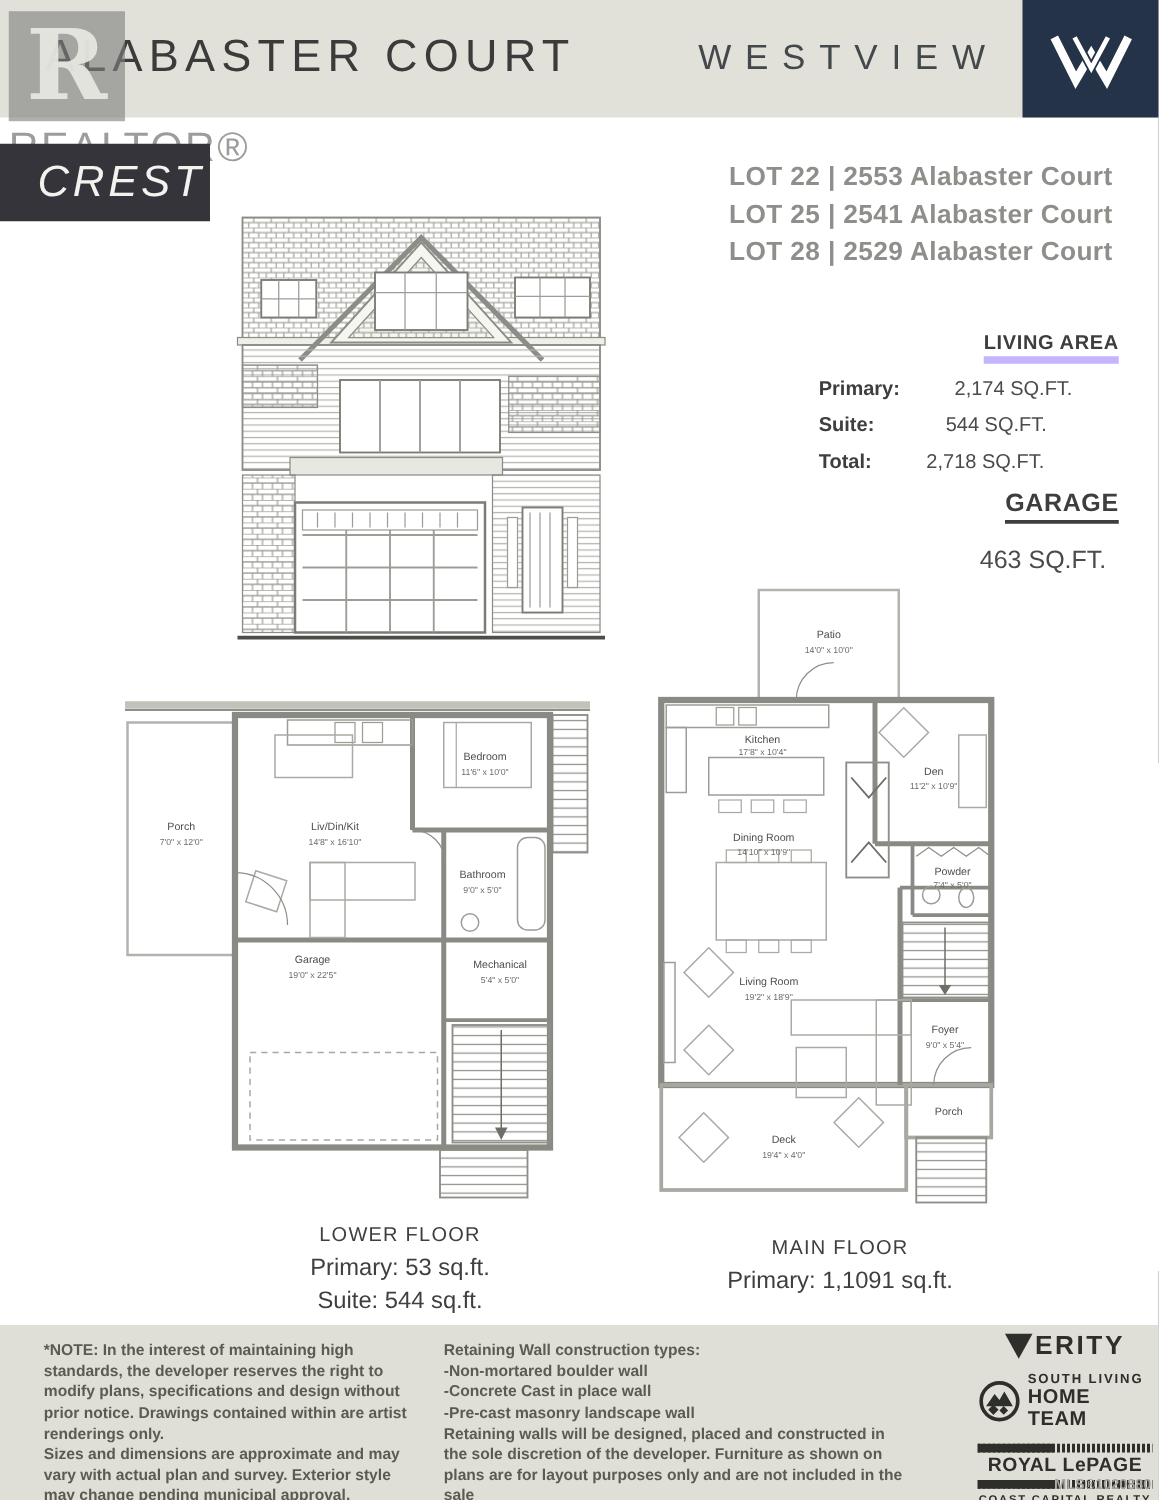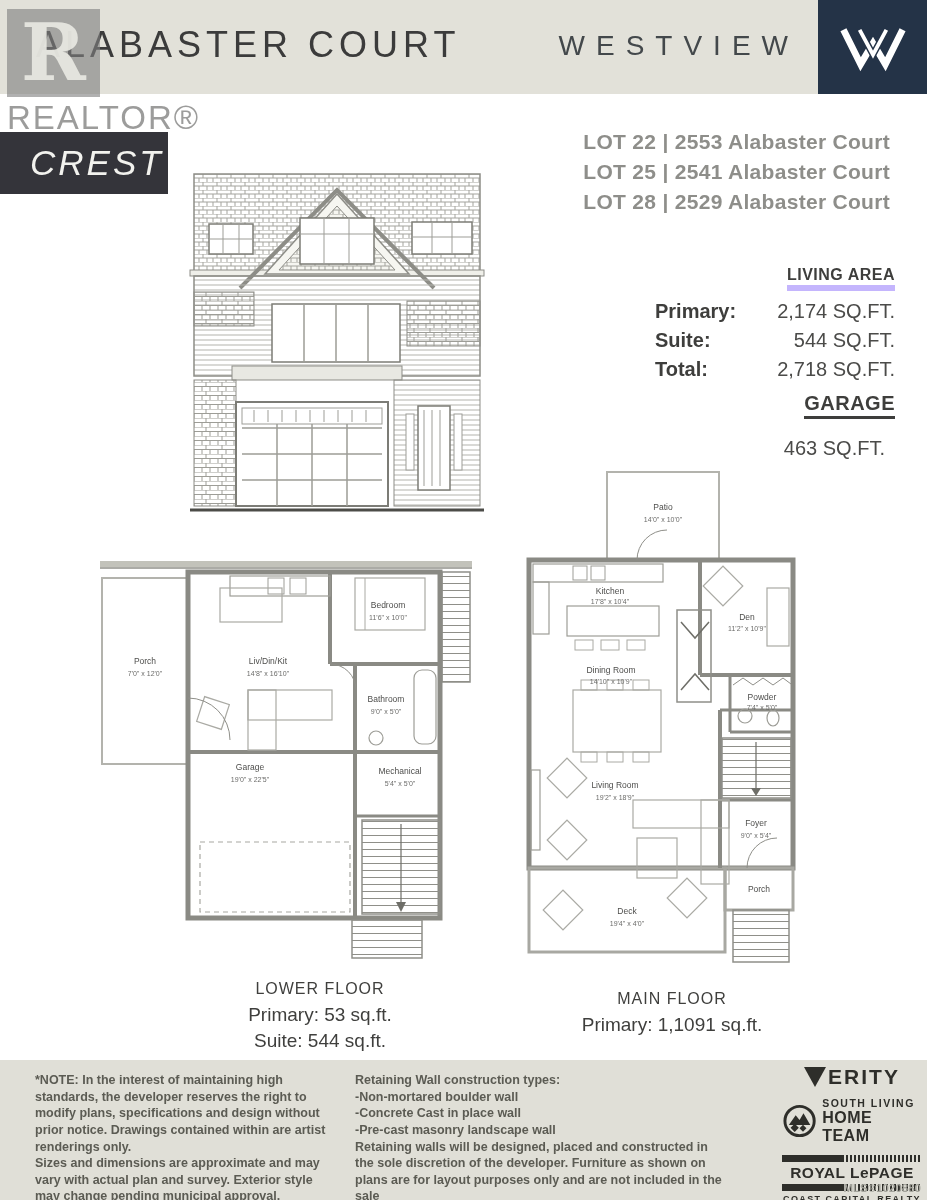--- a/index.html
+++ b/index.html
@@ -13,31 +13,31 @@
   .brand{right:128px;top:30px;font-size:28px;letter-spacing:11px;color:#43484b;font-weight:400;}
   .navsq{left:818px;top:0;width:109px;height:94px;background:#243347;display:flex;align-items:center;justify-content:center;}
 
   
   .wm{left:7px;top:9px;width:175px;}
   .wm-box{width:93px;height:88px;background:rgba(128,128,128,0.62);display:flex;align-items:center;justify-content:center;}
   .wm-r{font-family:"DejaVu Serif",serif;font-weight:bold;font-size:78px;color:rgba(232,232,226,0.92);line-height:1;}
   .wm-t{margin-top:2px;font-size:33px;font-weight:normal;color:rgba(118,118,116,0.72);letter-spacing:2px;}
 
   
-  .crest{left:0;top:132px;width:168px;height:62px;background:#34343a;display:flex;align-items:center;}
+  .crest{left:0;top:115px;width:168px;height:62px;background:#34343a;display:flex;align-items:center;}
   .crest span{color:#f2f2ee;font-style:italic;font-size:35px;letter-spacing:3px;padding-left:30px;font-weight:400;}
 
   
   .lots{right:37px;top:127px;text-align:right;color:#8e8e8a;font-size:21px;font-weight:bold;line-height:30px;letter-spacing:0.3px;}
 
   
   .la{right:32px;top:266px;width:240px;color:#3e3e3c;}
   .la-head{text-align:right;margin-bottom:6px;}
   .la-head span{display:inline-block;font-size:16px;font-weight:800;letter-spacing:0.5px;border-bottom:6px solid #c4b5fd;padding-bottom:1px;}
-  .la-row{display:flex;justify-content:space-between;font-size:20px;line-height:29px;}
+  .la-row{display:flex;justify-content:flex-start;font-size:16px;line-height:29px;}
   .la-row .lbl{font-weight:800;margin-right:10px;}
   .la-row .val{width:128px;text-align:right;color:#4b4b49;}
   .gar{right:32px;top:392px;width:240px;text-align:right;color:#3e3e3c;}
   .gar-head span{display:inline-block;font-size:20px;font-weight:800;letter-spacing:0.5px;border-bottom:3px solid #3e3e3c;padding-bottom:1px;}
   .gar-val{margin-top:18px;font-size:20px;color:#4b4b49;padding-right:10px;}
 
   
   .cap{text-align:center;color:#3f3f3d;}
   .cap .t{font-size:16px;letter-spacing:1px;line-height:27px;}
   .cap .l{font-size:19px;line-height:26px;}

